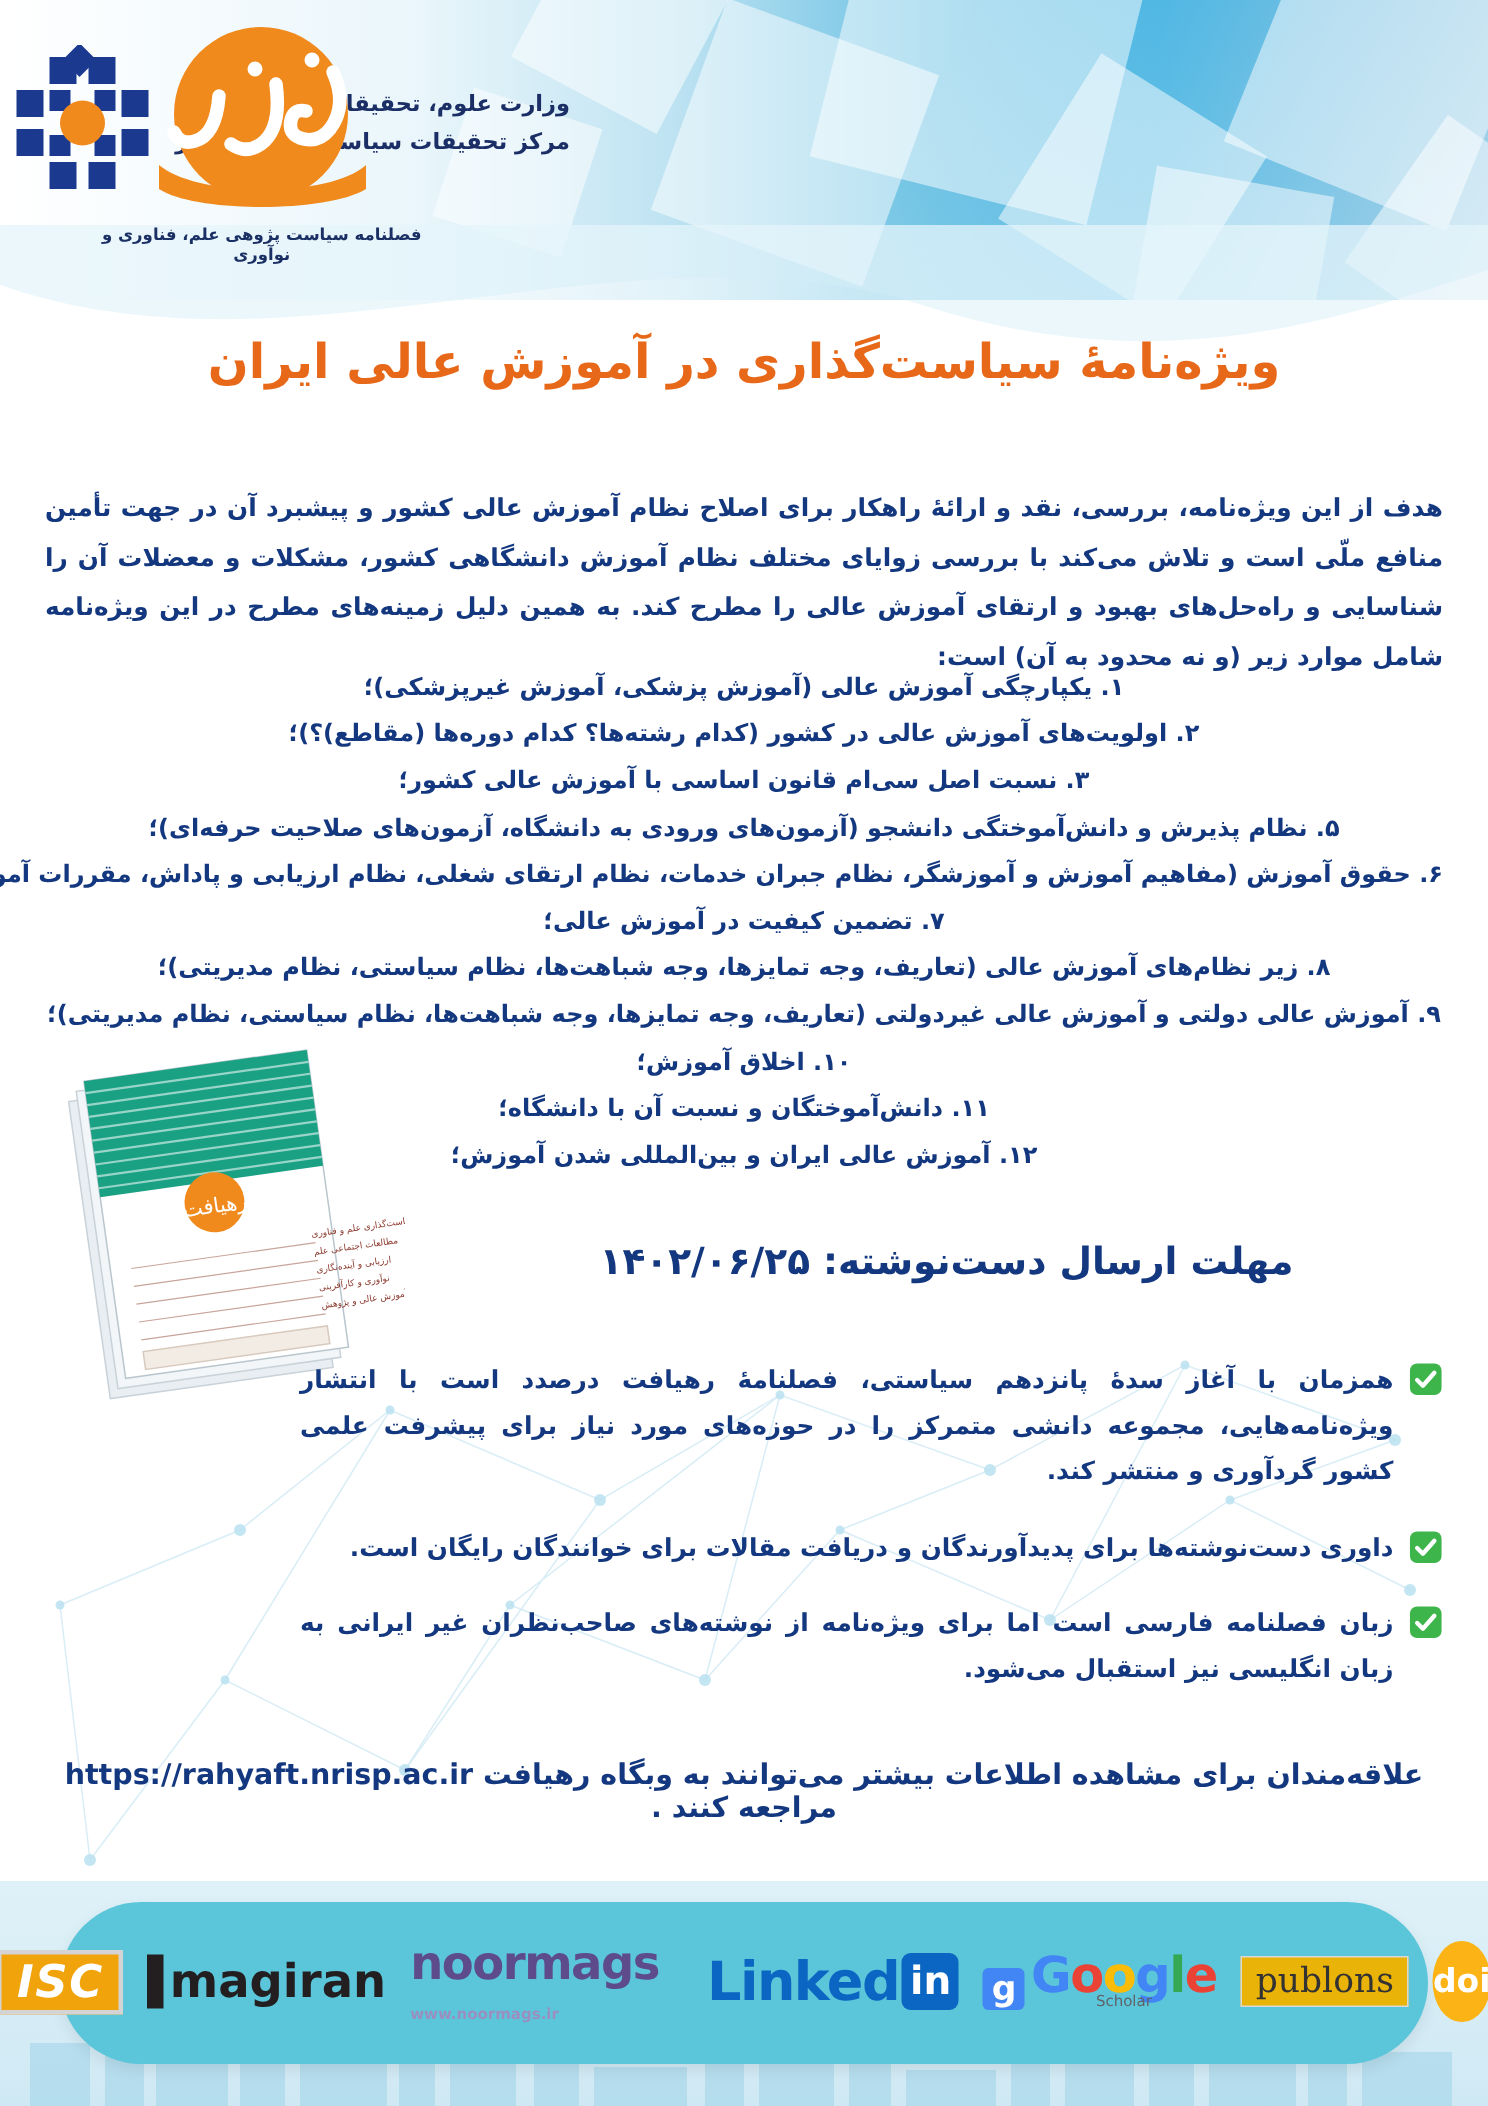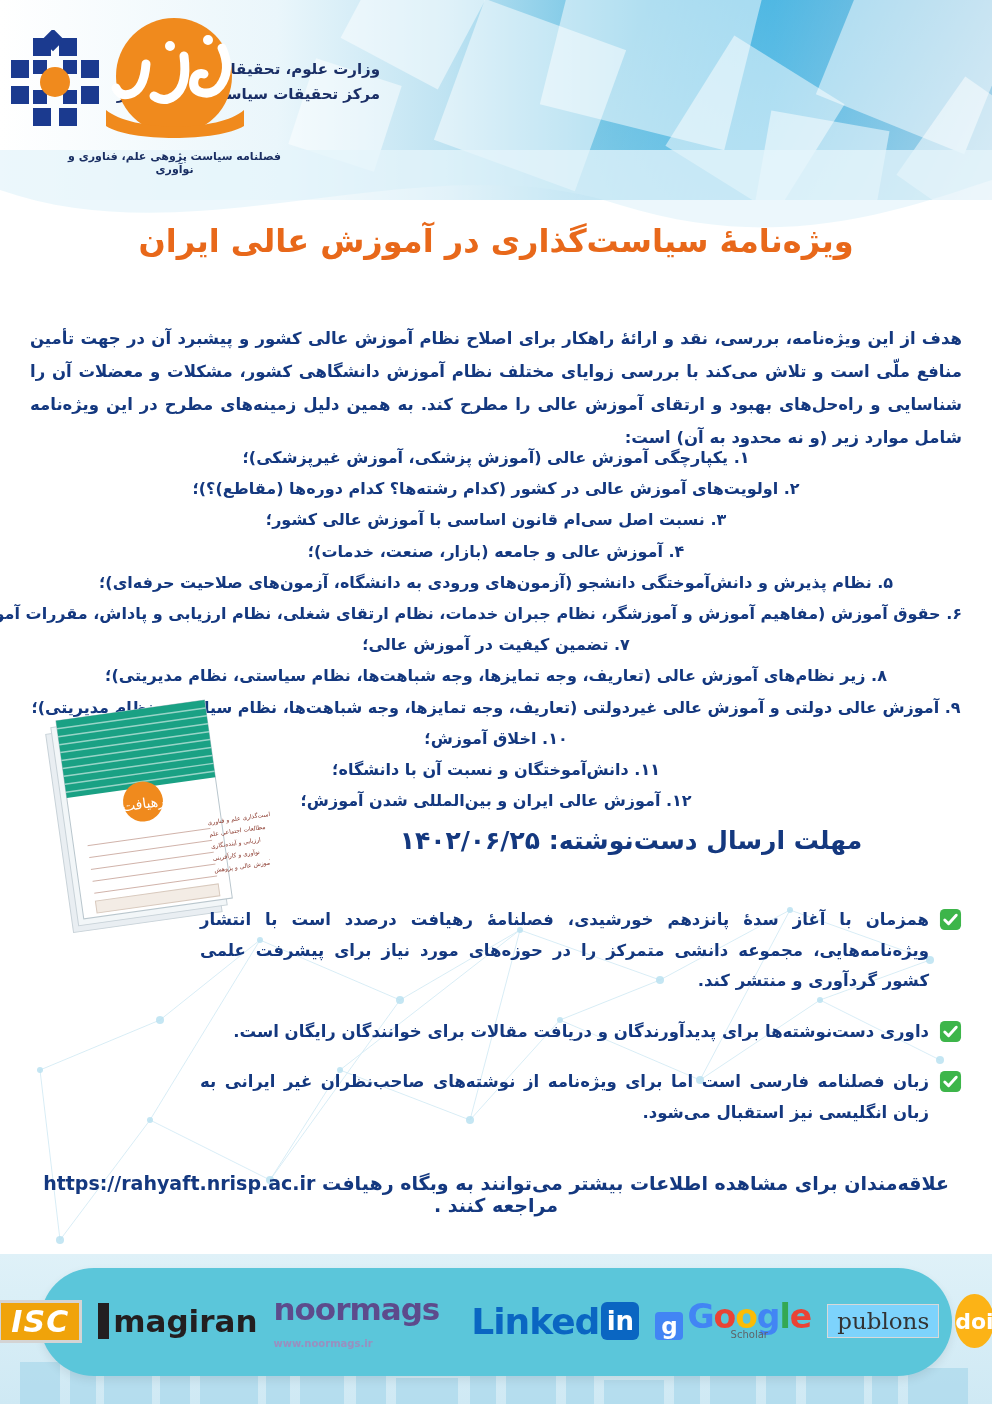--- a/index.html
+++ b/index.html
@@ -180,21 +180,21 @@
   .gs-g {
     background: #4285f4; color: #ffffff; font-size: 23px; font-weight: bold;
     width: 28px; height: 28px; border-radius: 4px;
     display: flex; align-items: center; justify-content: center;
   }
   .google-word { font-size: 33px; font-weight: bold; letter-spacing: -1px; line-height: .9; }
   .google-word .b { color: #4285f4; } .google-word .r { color: #ea4335; }
   .google-word .y { color: #fbbc05; } .google-word .g { color: #34a853; }
   .gs-sub { font-size: 10px; color: #5f6368; text-align: center; margin-top: -2px;}
   .logo-publons {
-    background: #7dd3fc; border: 1px solid #d9d9d9; padding: 3px 9px;
+    background: #eab308; border: 1px solid #d9d9d9; padding: 3px 9px;
     font-size: 23px; color: #333333; font-family: "DejaVu Serif", "Liberation Serif", serif;
   }
   .logo-doi {
     background: #fcb316; color: #ffffff; border-radius: 50%;
     width: 54px; height: 54px; display: flex; align-items: center; justify-content: center;
     font-size: 22px; font-weight: bold;
   }
   .logo-seal { width: 26px; height: 30px; }
 </style>
 </head>
@@ -315,21 +315,20 @@
   </div>
 
   <h1 class="main-title">ویژه‌نامهٔ سیاست‌گذاری در آموزش عالی ایران</h1>
 
   <p class="intro">هدف از این ویژه‌نامه، بررسی، نقد و ارائهٔ راهکار برای اصلاح نظام آموزش عالی کشور و پیشبرد آن در جهت تأمین منافع ملّی است و تلاش می‌کند با بررسی زوایای مختلف نظام آموزش دانشگاهی کشور، مشکلات و معضلات آن را شناسایی و راه‌حل‌های بهبود و ارتقای آموزش عالی را مطرح کند. به همین دلیل زمینه‌های مطرح در این ویژه‌نامه شامل موارد زیر (و نه محدود به آن) است:</p>
 
   <ul class="topics">
     <li>۱. یکپارچگی آموزش عالی (آموزش پزشکی، آموزش غیرپزشکی)؛</li>
     <li>۲. اولویت‌های آموزش عالی در کشور (کدام رشته‌ها؟ کدام دوره‌ها (مقاطع)؟)؛</li>
     <li>۳. نسبت اصل سی‌ام قانون اساسی با آموزش عالی کشور؛</li>
-    <li>۴. آموزش عالی و جامعه (بازار، صنعت، خدمات)؛</li>
     <li>۵. نظام پذیرش و دانش‌آموختگی دانشجو (آزمون‌های ورودی به دانشگاه، آزمون‌های صلاحیت حرفه‌ای)؛</li>
     <li>۶. حقوق آموزش (مفاهیم آموزش و آموزشگر، نظام جبران خدمات، نظام ارتقای شغلی، نظام ارزیابی و پاداش، مقررات آموزشی)؛</li>
     <li>۷. تضمین کیفیت در آموزش عالی؛</li>
     <li>۸. زیر نظام‌های آموزش عالی (تعاریف، وجه تمایزها، وجه شباهت‌ها، نظام سیاستی، نظام مدیریتی)؛</li>
     <li>۹. آموزش عالی دولتی و آموزش عالی غیردولتی (تعاریف، وجه تمایزها، وجه شباهت‌ها، نظام سیاستی، نظام مدیریتی)؛</li>
     <li>۱۰. اخلاق آموزش؛</li>
     <li>۱۱. دانش‌آموختگان و نسبت آن با دانشگاه؛</li>
     <li>۱۲. آموزش عالی ایران و بین‌المللی شدن آموزش؛</li>
   </ul>
 
@@ -359,21 +358,21 @@
   </svg>
 
   <div class="deadline">مهلت ارسال دست‌نوشته: ۱۴۰۲/۰۶/۲۵</div>
 
   <div class="notes">
     <div class="note">
       <svg class="check" viewBox="0 0 24 24">
         <rect x="1" y="1" width="22" height="22" rx="5" fill="#3db54a"></rect>
         <path d="M6 12.5 L10 16.5 L18 7.5" stroke="#ffffff" stroke-width="3" fill="none" stroke-linecap="round" stroke-linejoin="round"></path>
       </svg>
-      <div class="note-text">همزمان با آغاز سدهٔ پانزدهم خورشیدی، فصلنامهٔ رهیافت درصدد است با انتشار ویژه‌نامه‌هایی، مجموعه دانشی متمرکز را در حوزه‌های مورد نیاز برای پیشرفت علمی کشور گردآوری و منتشر کند.</div>
+      <div class="note-text">همزمان با آغاز سدهٔ پانزدهم سیاستی، فصلنامهٔ رهیافت درصدد است با انتشار ویژه‌نامه‌هایی، مجموعه دانشی متمرکز را در حوزه‌های مورد نیاز برای پیشرفت علمی کشور گردآوری و منتشر کند.</div>
     </div>
     <div class="note">
       <svg class="check" viewBox="0 0 24 24">
         <rect x="1" y="1" width="22" height="22" rx="5" fill="#3db54a"></rect>
         <path d="M6 12.5 L10 16.5 L18 7.5" stroke="#ffffff" stroke-width="3" fill="none" stroke-linecap="round" stroke-linejoin="round"></path>
       </svg>
       <div class="note-text">داوری دست‌نوشته‌ها برای پدیدآورندگان و دریافت مقالات برای خوانندگان رایگان است.</div>
     </div>
     <div class="note">
       <svg class="check" viewBox="0 0 24 24">

